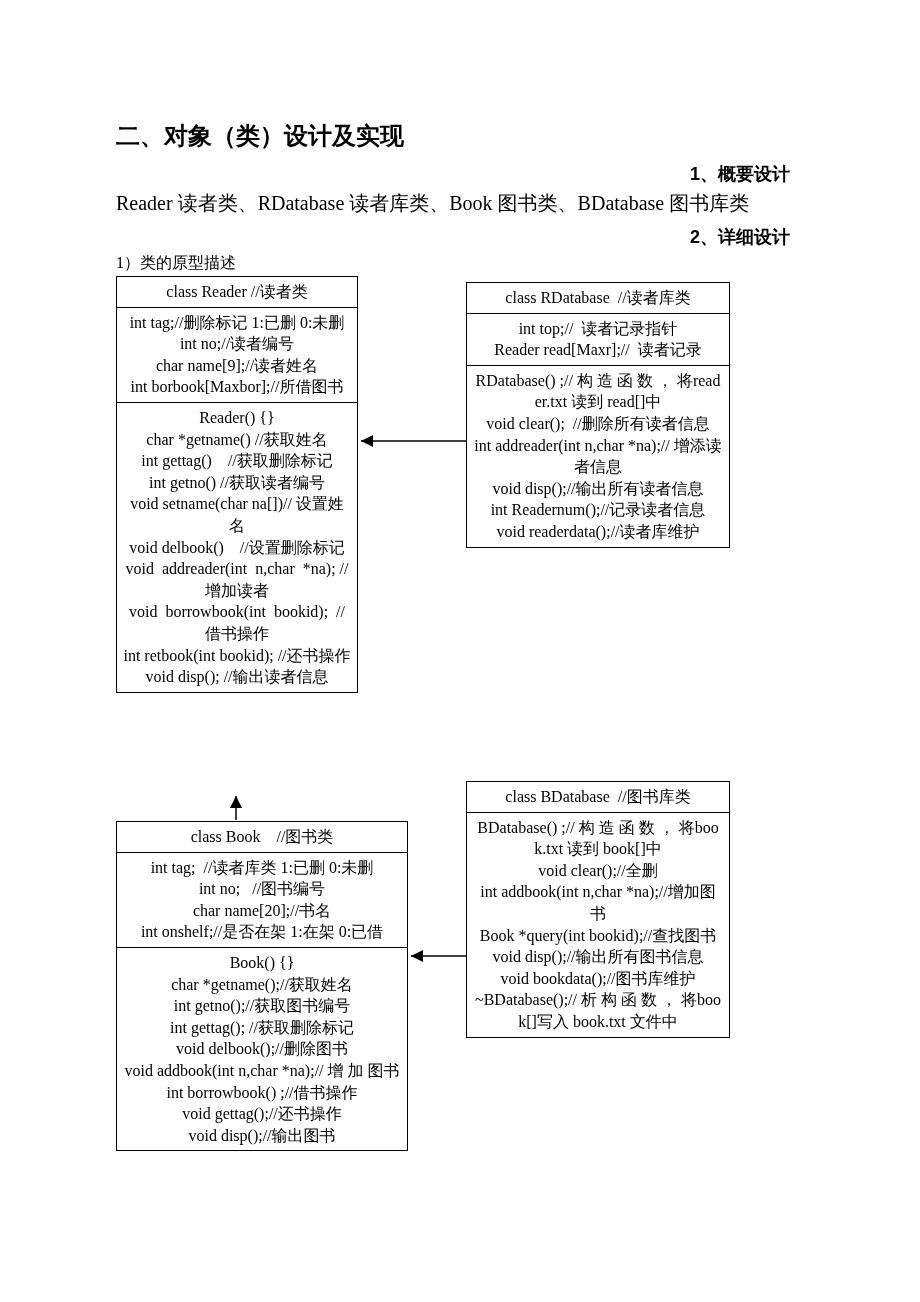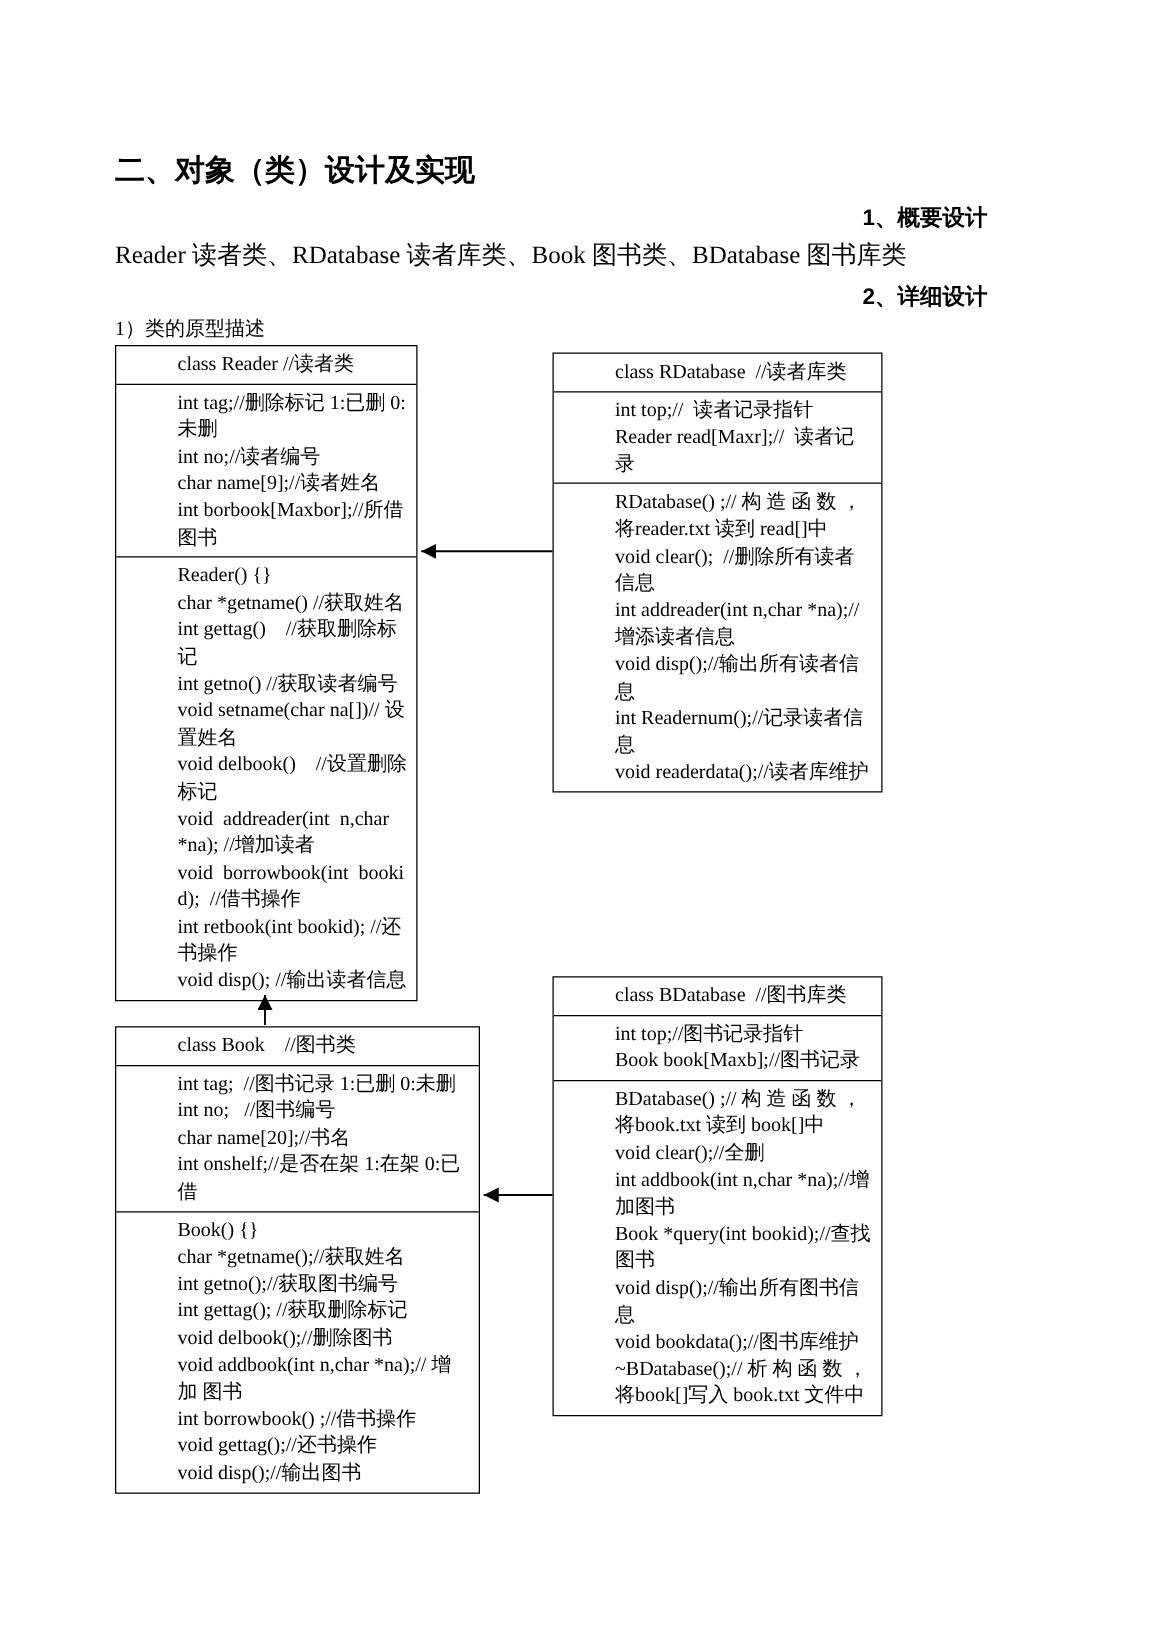--- a/index.html
+++ b/index.html
@@ -5,21 +5,21 @@
   body {
     margin: 0;
     padding: 0;
     background: #fff;
     font-family: "SimSun", "宋体", serif;
     font-size: 16px;
     color: #000;
     width: 920px;
   }
   .page {
-    padding: 120px 130px 60px 92px;
+    padding: 120px 130px 60px 116px;
     position: relative;
   }
   h1 {
     font-size: 24px;
     margin: 0 0 10px 0;
     font-weight: bold;
     font-family: "SimSun", "宋体", serif;
   }
   h2 {
     font-size: 18px;
@@ -50,23 +50,22 @@
   }
   .sect {
     border-bottom: 1.2px solid #000;
     padding: 4px 6px;
   }
   .sect:last-child {
     border-bottom: none;
   }
   .sect .row {
     white-space: pre-wrap;
-    text-align: left;
+    text-align: center;
     word-break: break-all;
-    margin-left: 43px;
   }
   svg.arrows {
     position: absolute;
     left: 0; top: 0;
     width: 660px; height: 940px;
     pointer-events: none;
   }
 </style>
 </head>
 <body>
@@ -123,21 +122,21 @@
         <div class="row">int Readernum();//记录读者信息</div>
         <div class="row">void readerdata();//读者库维护</div>
       </div>
     </div>
 
     <div class="ubox" style="left:0px; top:545px; width:290px;">
       <div class="sect">
           <div class="row">class Book    //图书类</div>
         </div>
       <div class="sect">
-        <div class="row">int tag;  //图书记录 1:已删 0:未删</div>
+        <div class="row">int tag;  //读者库类 1:已删 0:未删</div>
         <div class="row">int no;   //图书编号</div>
         <div class="row">char name[20];//书名</div>
         <div class="row">int onshelf;//是否在架 1:在架 0:已借</div>
       </div>
       <div class="sect">
         <div class="row">Book() {}</div>
         <div class="row">char *getname();//获取姓名</div>
         <div class="row">int getno();//获取图书编号</div>
         <div class="row">int gettag(); //获取删除标记</div>
         <div class="row">void delbook();//删除图书</div>
@@ -145,24 +144,20 @@
         <div class="row">int borrowbook() ;//借书操作</div>
         <div class="row">void gettag();//还书操作</div>
         <div class="row">void disp();//输出图书</div>
       </div>
     </div>
 
     <div class="ubox" style="left:350px; top:505px; width:262px;">
       <div class="sect">
           <div class="row">class BDatabase  //图书库类</div>
         </div>
-      <div class="sect">
-        <div class="row">int top;//图书记录指针</div>
-        <div class="row">Book book[Maxb];//图书记录</div>
-      </div>
       <div class="sect">
         <div class="row">BDatabase() ;// 构 造 函 数 ， 将book.txt 读到 book[]中</div>
         <div class="row">void clear();//全删</div>
         <div class="row">int addbook(int n,char *na);//增加图书</div>
         <div class="row">Book *query(int bookid);//查找图书</div>
         <div class="row">void disp();//输出所有图书信息</div>
         <div class="row">void bookdata();//图书库维护</div>
         <div class="row">~BDatabase();// 析 构 函 数 ， 将book[]写入 book.txt 文件中</div>
       </div>
     </div>

